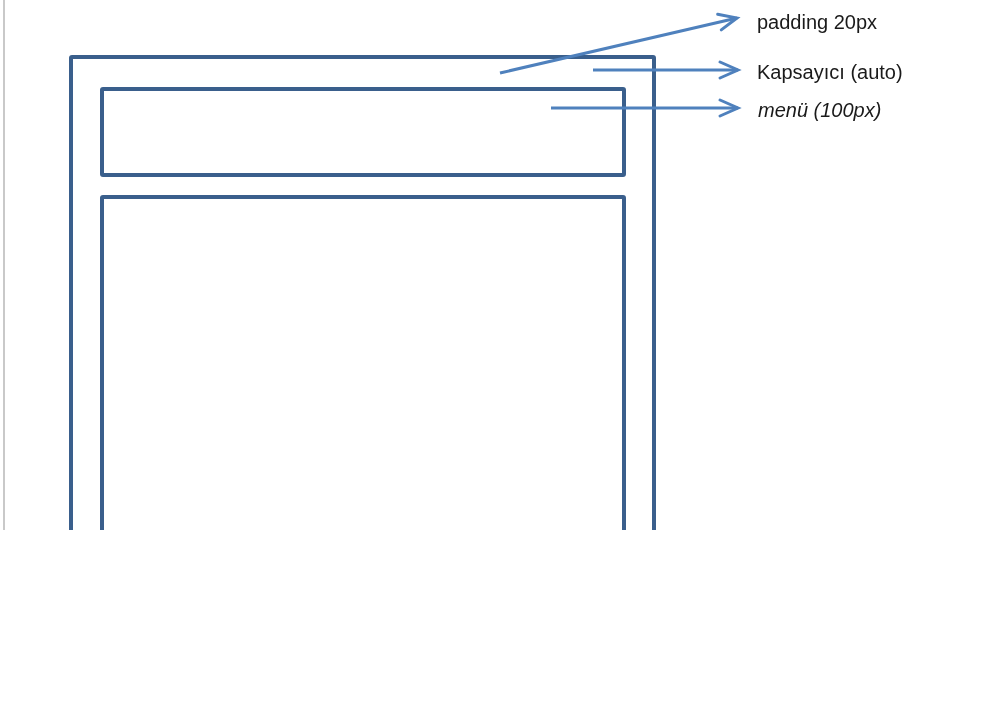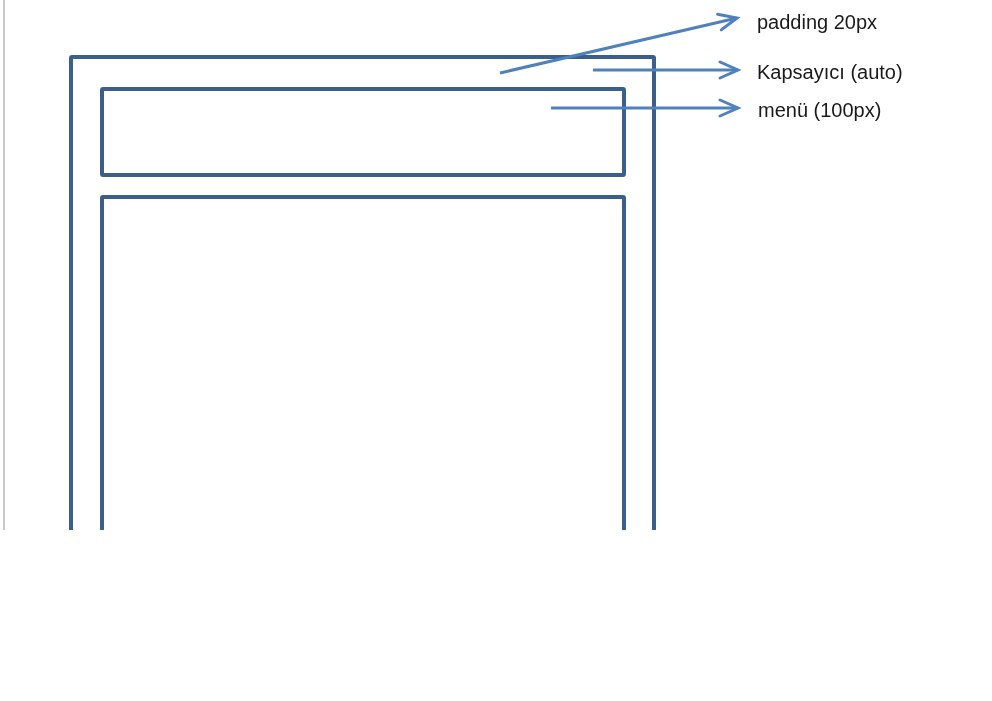--- a/index.html
+++ b/index.html
@@ -20,21 +20,21 @@
   .box-outer{left:69px;top:55px;width:587px;height:633px;}
   .box-menu{left:100px;top:87px;width:526px;height:90px;}
   .box-content{left:100px;top:195px;width:526px;height:381px;}
   .box-footer{left:100px;top:599px;width:526px;height:69px;}
   .arrow-layer{position:absolute;left:0;top:0;width:992px;height:701px;pointer-events:none;}
   .arrow{stroke:var(--arrow);stroke-width:3;fill:none;}
   .arrow-head-path{stroke:var(--arrow);stroke-width:3;fill:none;stroke-linecap:round;stroke-linejoin:miter;}
   .label{position:absolute;font-size:20px;line-height:24px;color:var(--text);white-space:nowrap;}
   .label-padding{left:757px;top:10px;}
   .label-container{left:757px;top:60px;text-align:right;}
-  .label-menu{left:758px;top:98px;}
+  .label-menu{left:758px;top:98px;font-style:italic;}
 </style>
 </head>
 <body>
 
 <div class="page">
 
   <div class="page-edge-left"></div>
   <div class="page-edge-bottom"></div>
 
   <div class="box box-outer"></div>

